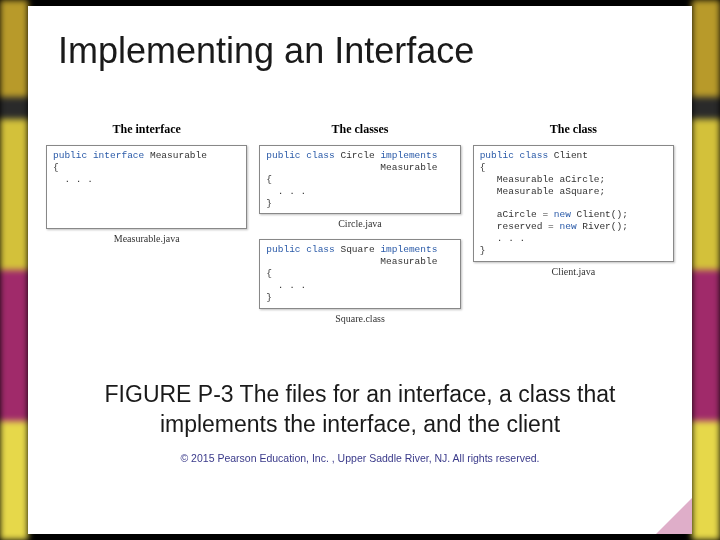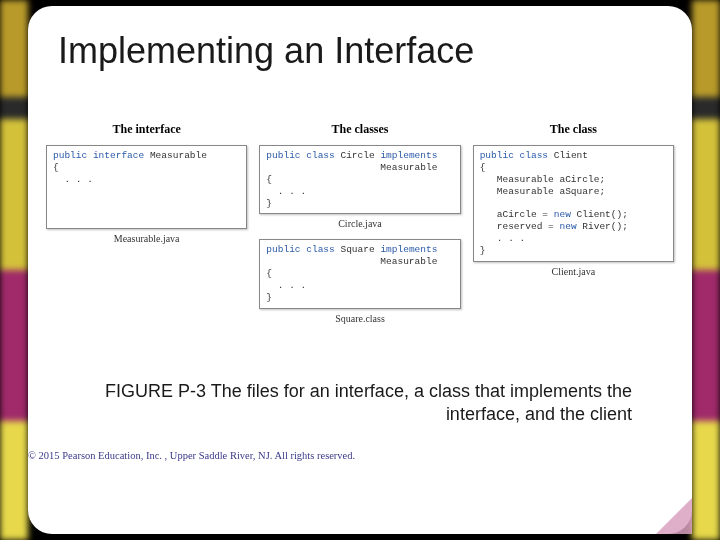--- a/index.html
+++ b/index.html
@@ -11,21 +11,20 @@
     font-family: Arial, Helvetica, sans-serif;
     position: relative;
   }
   .slide {
     position: absolute;
     left: 28px;
     top: 6px;
     width: 664px;
     height: 528px;
     background: #fff;
-    border-radius: 24px;
   }
   
   .stripe {
     position: absolute;
     top: 0; bottom: 0;
     width: 28px;
     background: linear-gradient(to bottom,
       #b89a2a 0%, #b89a2a 18%,
       #2a2a2a 18%, #2a2a2a 22%,
       #d3c13a 22%, #d3c13a 50%,
@@ -48,20 +47,21 @@
     font-size: 36px;
     color: #1a1a1a;
     padding: 24px 30px 0 30px;
     font-weight: normal;
   }
   .figure-area {
     margin: 50px 18px 0 18px;
     background: #fff;
     display: flex;
     gap: 12px;
+    justify-content: flex-end;
   }
   .col {
     flex: 1;
     display: flex;
     flex-direction: column;
     align-items: center;
   }
   .col-header {
     font-family: "Times New Roman", serif;
     font-weight: bold;
@@ -82,31 +82,31 @@
     overflow: hidden;
   }
   .code-box .kw { color: #2a5aa8; }
   .filename {
     font-family: Liberation Serif, serif;
     font-size: 10px;
     color: #333;
     margin-bottom: 10px;
   }
   .caption {
-    font-size: 18px;
+    font-size: 23px;
     color: #1a1a1a;
-    text-align: right;
+    text-align: center;
     margin: 46px 60px 0 60px;
     line-height: 1.3;
   }
   .copyright {
     font-size: 10.5px;
     color: #3a3a8a;
-    margin-top: 23px;
-    font-family: Liberation Serif, serif;
+    text-align: center;
+    margin-top: 12px;
   }
 </style>
 </head>
 <body>
 
 <div class="stripe left"></div>
 <div class="stripe right"></div>
 
 <div class="slide">
   <h1 class="title">Implementing an Interface</h1>

